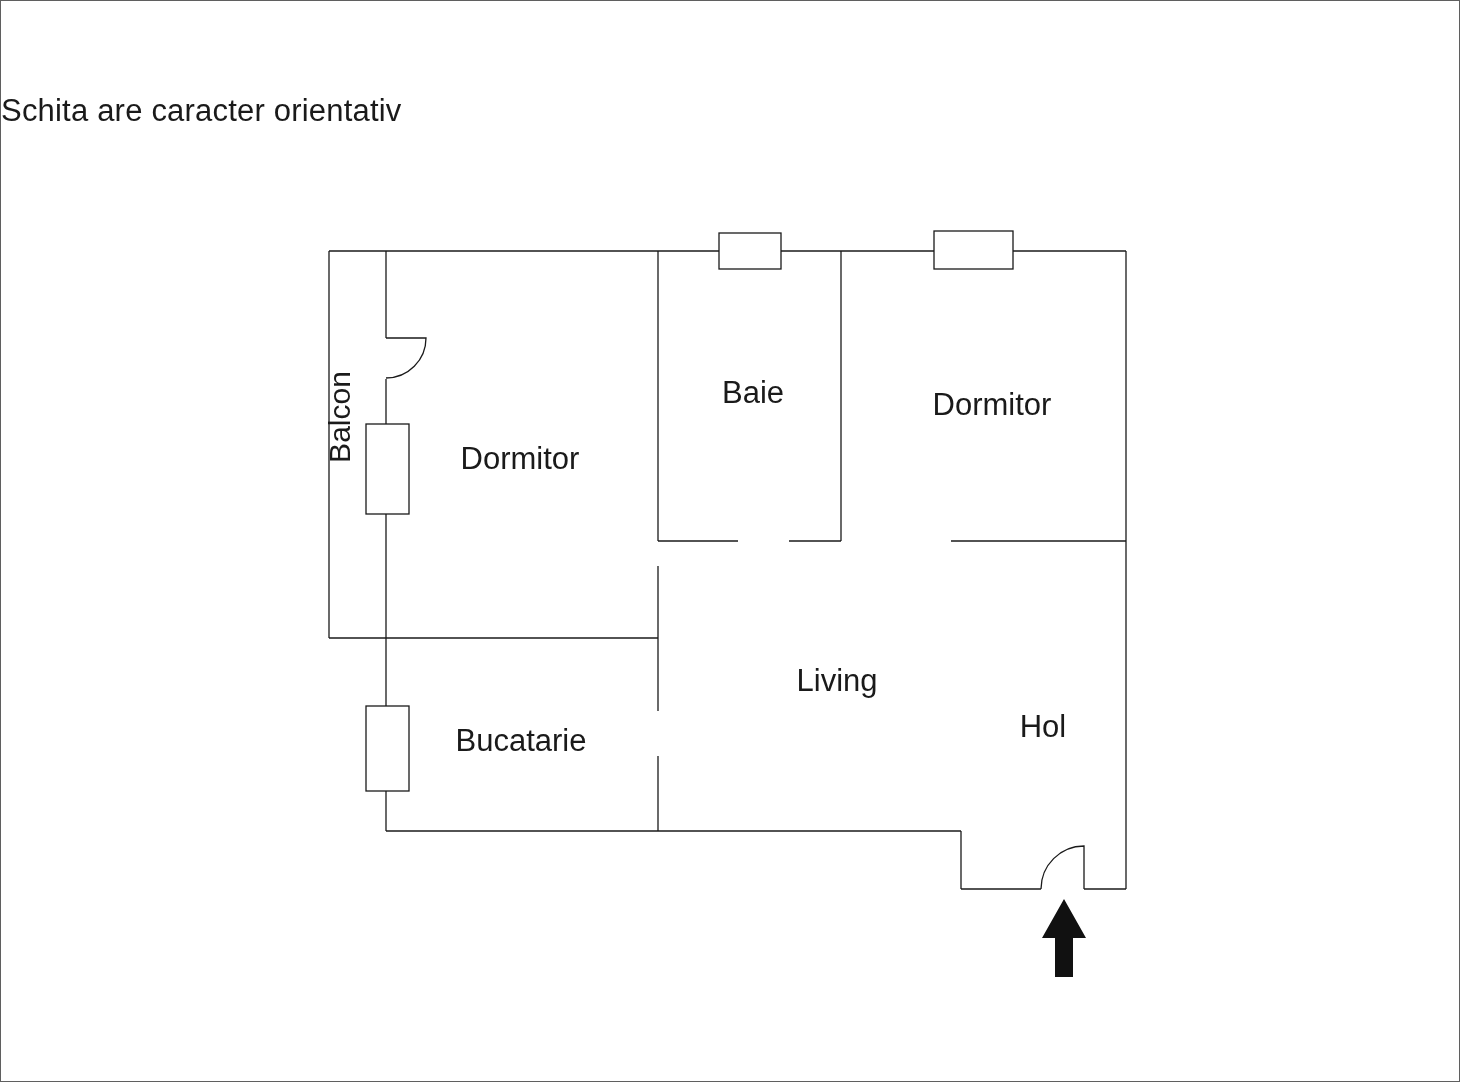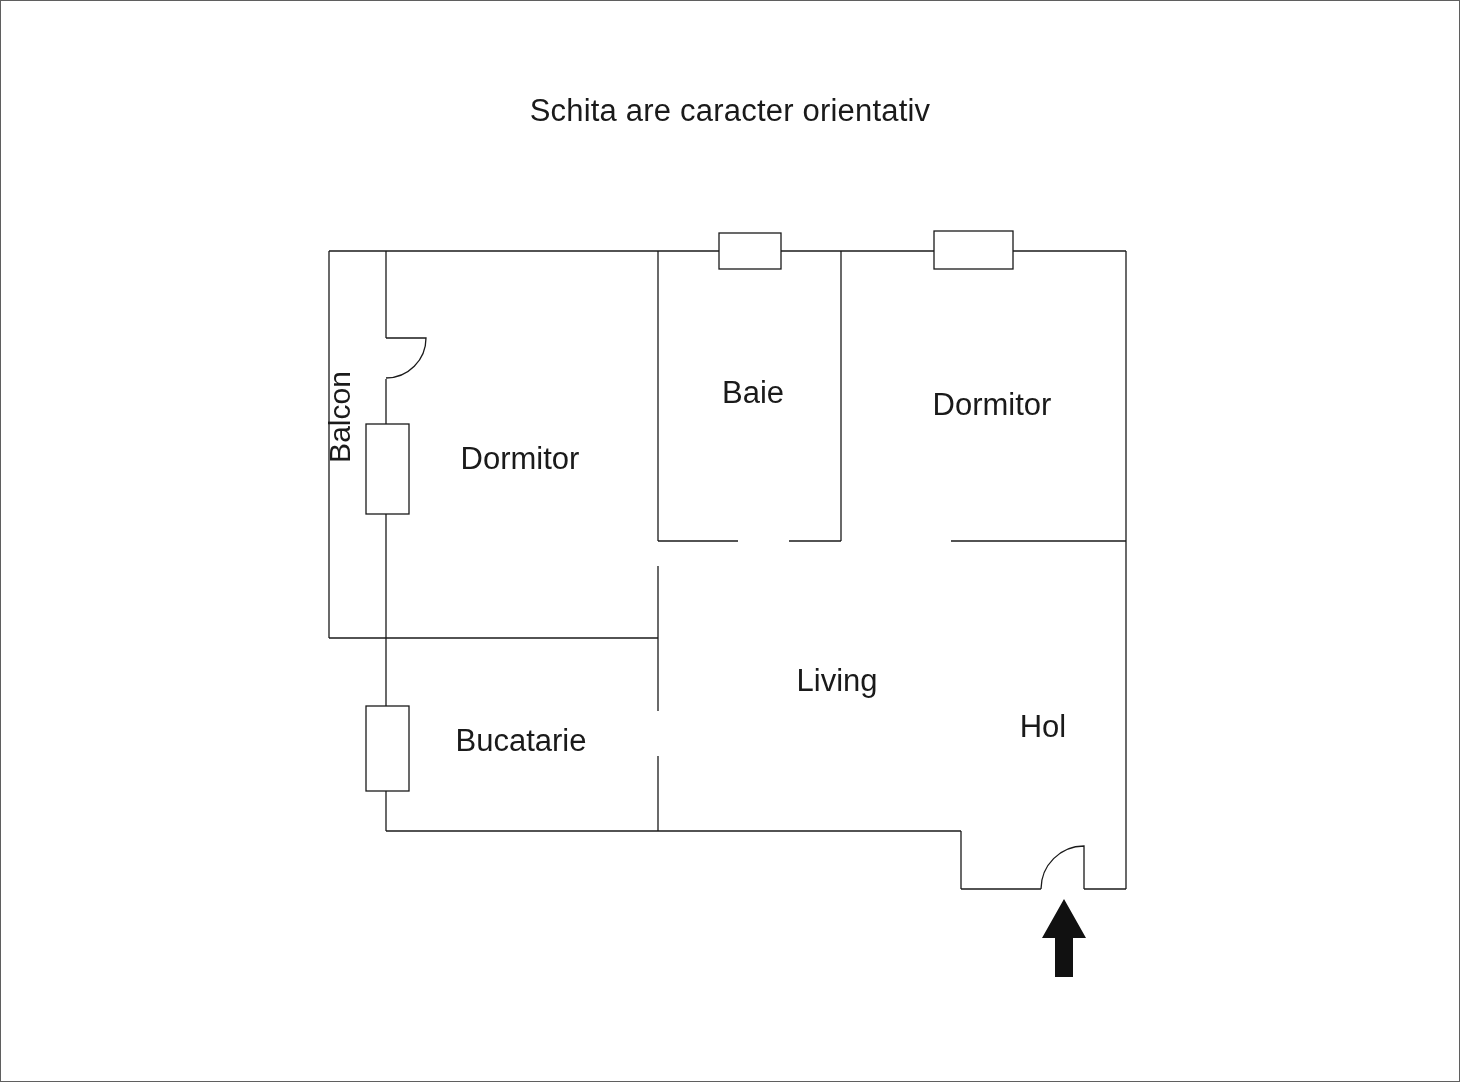--- a/index.html
+++ b/index.html
@@ -14,21 +14,20 @@
     height: 1080px;
     background: #ffffff;
     border: 1px solid #5f5f5f;
     overflow: hidden;
   }
   .page-title {
     position: absolute;
     top: 92px;
     left: 0;
     width: 100%;
-    text-align: center;
     font-size: 31px;
     color: #1a1a1a;
     letter-spacing: 0.2px;
     user-select: none;
   }
   svg.plan {
     position: absolute;
     top: 0;
     left: 0;
   }

